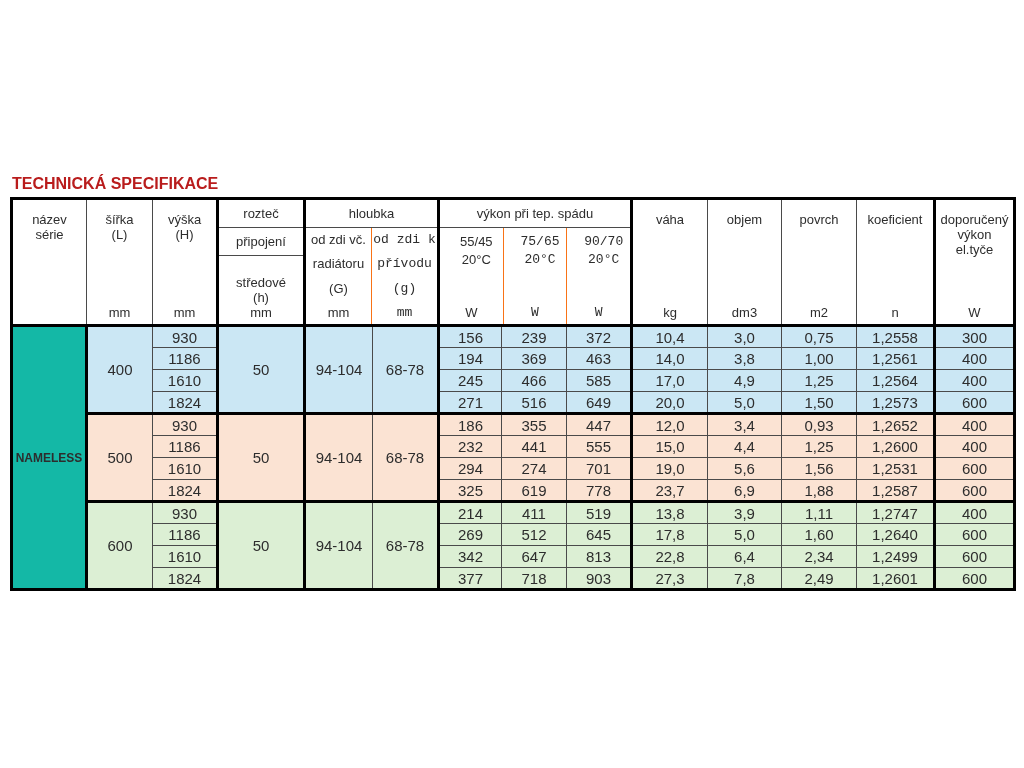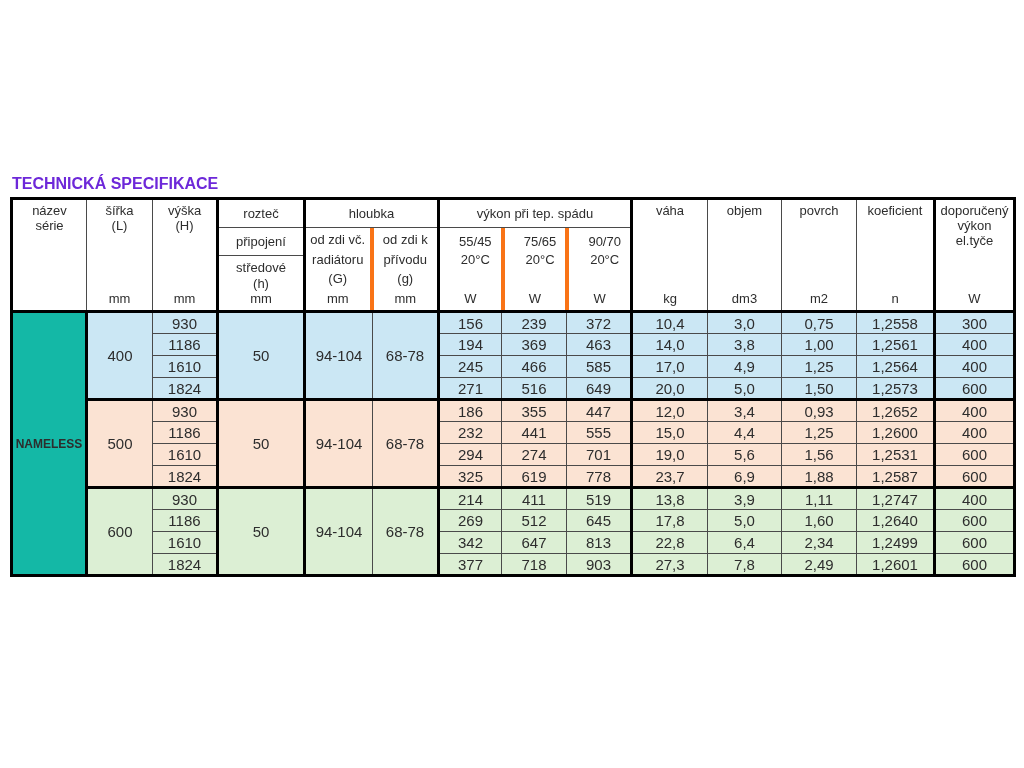--- a/index.html
+++ b/index.html
@@ -1,45 +1,45 @@
 <!DOCTYPE html>
 <html style="--blue: #cbe7f4; --salmon: #fbe3d3; --green: #dcefd4;"><head>
 <meta charset="utf-8">
 <style>
   html,body{margin:0;padding:0;background:#fff;}
   .page{position:relative;width:1024px;height:768px;background:#fff;overflow:hidden;
         font-family:"Liberation Sans",sans-serif;color:#2d2d2d;}
-  .title{position:absolute;left:12px;top:175px;font-size:16px;font-weight:bold;color:#6d28d9;}
+  .title{position:absolute;left:12px;top:175px;font-size:16px;font-weight:bold;color:#b91c1c;}
   .tbl{position:absolute;left:10px;top:197px;border-collapse:collapse;table-layout:fixed;
        border:3px solid #000;}
   .tbl th,.tbl td{border:1px solid #4a4a4a;padding:0;text-align:center;vertical-align:middle;
        font-weight:normal;font-size:15px;color:#2d2d2d;overflow:hidden;}
   .tbl thead th{height:110px;border-bottom:3px solid #000;vertical-align:top;font-size:13px;}
   .tkR{border-right:3px solid #000 !important;}
   .tkL{border-left:3px solid #000 !important;}
   tr.bstart td{border-top:3px solid #000;}
   .tbl tbody tr{height:22px;}
   td.name{background:#fff;font-weight:bold;font-size:12px;border-right:3px solid #000;}
   tr.b0 td{background:var(--blue,#cbe7f4);}
   tr.b1 td{background:var(--salmon,#fbe3d3);}
   tr.b2 td{background:var(--green,#dcefd4);}
   tr.b0 td.name,tr.b1 td.name,tr.b2 td.name{background:#14b8a6;}
   
   .hcol{display:flex;flex-direction:column;height:100%;box-sizing:border-box;}
-  .hcol .top{padding-top:3px;line-height:15px;}
+  .hcol .top{padding-top:12px;line-height:15px;}
   .hcol .top span{display:block;}
   .hcol .unit{margin-top:auto;padding-bottom:4px;}
   .hgroup{display:flex;flex-direction:column;height:100%;box-sizing:border-box;text-align:center;}
   .glabel{height:27px;line-height:27px;border-bottom:1px solid #4a4a4a;flex:0 0 auto;}
   .r2{height:27px;line-height:27px;border-bottom:1px solid #4a4a4a;flex:0 0 auto;}
-  .r3{flex:1;display:flex;flex-direction:column;justify-content:space-between;padding:4px 0 4px 0;}
+  .r3{flex:1;display:flex;flex-direction:column;justify-content:space-between;padding:4px 0 4px 0;margin-top:15px;}
   .gsubs{flex:1;display:flex;flex-direction:row;}
   .gsub{flex:1;display:flex;flex-direction:column;justify-content:space-between;padding:4px 0 4px 0;}
   .gsub .pair span{display:block;line-height:17px;padding-top:1px;margin-left:10px;}
-  .divL{border-left:4px solid #f97316;}
+  .divL{border-left:1px solid #f97316;font-family:Liberation Mono, monospace;}
 </style>
 </head>
 <body>
 
 <div class="page">
   <div class="title">TECHNICKÁ SPECIFIKACE</div>
 
   <table class="tbl">
     <colgroup>
       <col style="width:75px">

